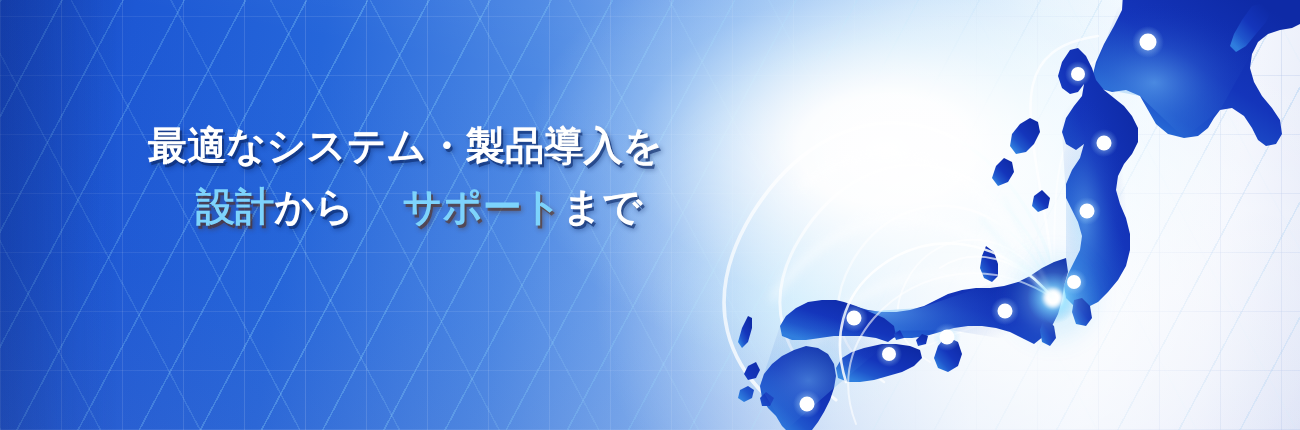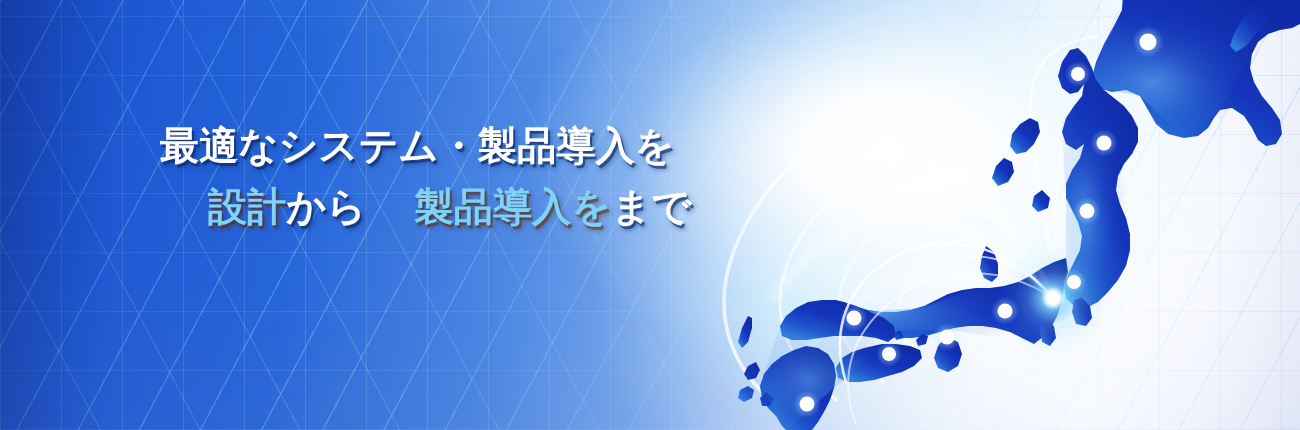--- a/index.html
+++ b/index.html
@@ -112,21 +112,21 @@
       rgba(172,240,255,.18) 55%,
       rgba(172,240,255,0) 100%);
   }
 
   
   .svg-layer{position:absolute;inset:0;width:1300px;height:430px;}
 
   
   .headline{
     position:absolute;
-    left:160px;
+    left:148px;
     top:121px;
     z-index:20;
     line-height:1.30;
     letter-spacing:.012em;
   }
   .hl-line{
     font-size:39px;
     font-weight:700;
     color:#ffffff;
     white-space:nowrap;
@@ -363,16 +363,16 @@
         <circle cx="807" cy="404" r="14" fill="url(#dotGlow)" opacity=".85"></circle>
         <circle cx="807" cy="404" r="7.5" fill="#ffffff"></circle>
       </g>
     </g>
   </svg>
 
   <div class="layer edge"></div>
 
   <div class="headline">
     <div class="hl-line">最適なシステム・製品導入を</div>
-    <div class="hl-line"><span class="hl-accent">設計</span><span>から</span><span class="hl-accent">製品導入を</span><span>まで</span></div>
+    <div class="hl-line"><span class="hl-accent">設計</span><span>から</span><span class="hl-accent">サポート</span><span>まで</span></div>
   </div>
 
 </div>
 
 </body></html>

